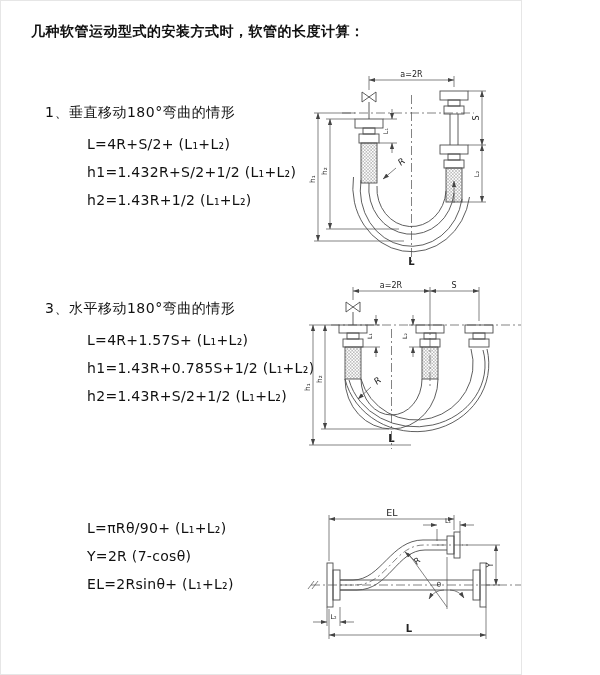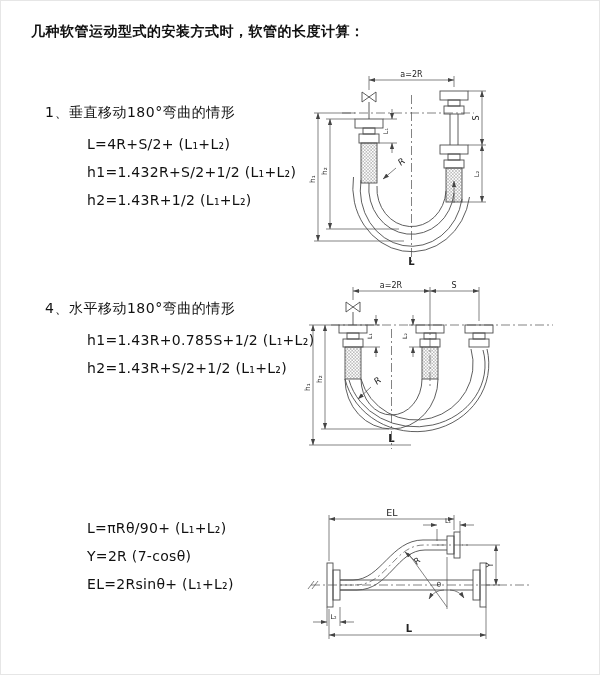--- a/index.html
+++ b/index.html
@@ -1,17 +1,17 @@
 <!DOCTYPE html>
 <html><head>
 <meta charset="utf-8">
 <style>
   *{margin:0;padding:0;box-sizing:border-box}
   html,body{background:#ffffff}
-  .page{position:relative;width:600px;height:675px;background:#fff;color:#111;
+  .page{position:relative;width:522px;height:675px;background:#fff;color:#111;
         font-family:"DejaVu Sans","Liberation Sans",sans-serif;overflow:hidden;border:1px solid #e6e6e6}
   .title{position:absolute;left:30px;top:22px;font-size:14px;font-weight:700;letter-spacing:.5px}
   .sec{position:absolute;left:44px}
   .sec-heading{font-size:14px;font-weight:400;letter-spacing:.5px;margin-bottom:8px}
   .formula{font-size:14px;line-height:28px;margin-left:42px;letter-spacing:.3px;white-space:pre}
   .diag{position:absolute}
   .diag text{font-family:"DejaVu Sans",sans-serif;fill:#222;stroke:none}
   .dline{stroke:#4d4d4d;stroke-width:.7}
   .gline{stroke:#4d4d4d;stroke-width:.9;fill:none}
 </style>
@@ -25,22 +25,23 @@
   <section class="sec" style="top:103px">
     <div class="sec-heading">1、垂直移动180°弯曲的情形</div>
     <div>
       <div class="formula">L=4R+S/2+ (L₁+L₂)</div>
       <div class="formula">h1=1.432R+S/2+1/2 (L₁+L₂)</div>
       <div class="formula">h2=1.43R+1/2 (L₁+L₂)</div>
     </div>
   </section>
 
   <section class="sec" style="top:299px">
-    <div class="sec-heading">4、水平移动180°弯曲的情形</div>
+    <div class="sec-heading">3、水平移动180°弯曲的情形</div>
     <div>
+      <div class="formula">L=4R+1.57S+ (L₁+L₂)</div>
       <div class="formula">h1=1.43R+0.785S+1/2 (L₁+L₂)</div>
       <div class="formula">h2=1.43R+S/2+1/2 (L₁+L₂)</div>
     </div>
   </section>
 
   <section class="sec" style="top:513px">
     <div>
       <div class="formula">L=πRθ/90+ (L₁+L₂)</div>
       <div class="formula">Y=2R (7-cosθ)</div>
       <div class="formula">EL=2Rsinθ+ (L₁+L₂)</div>

